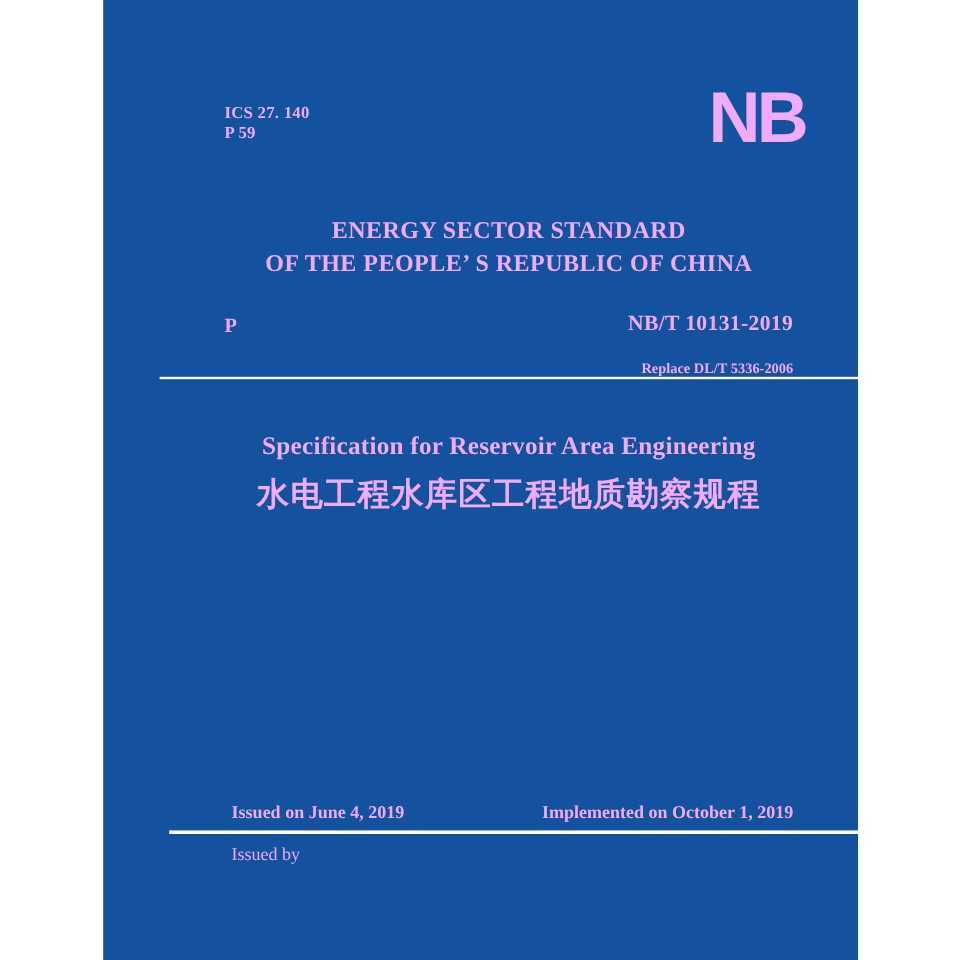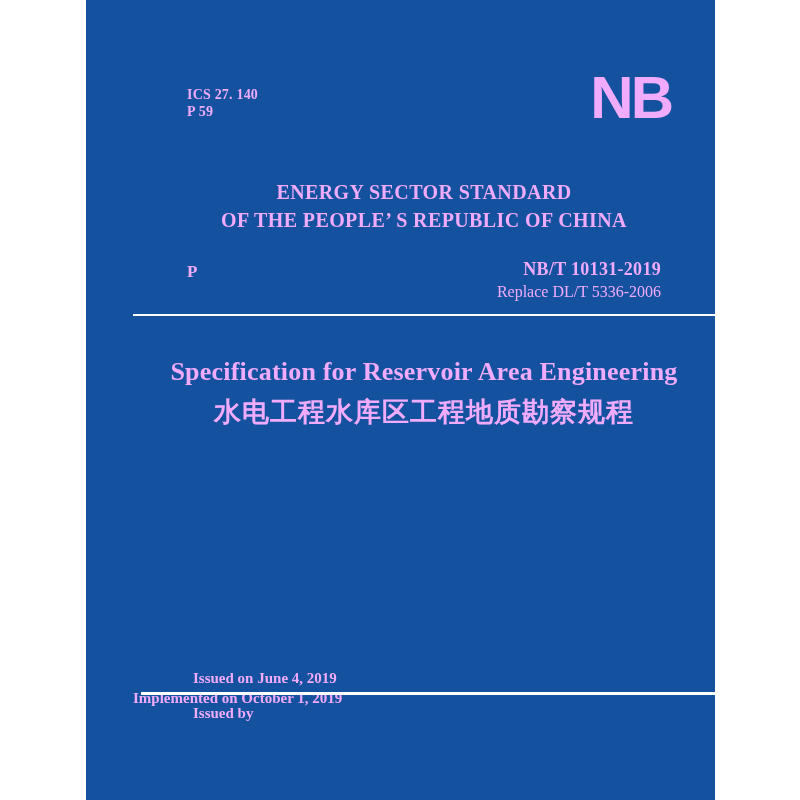--- a/index.html
+++ b/index.html
@@ -69,74 +69,73 @@
     text-align: right;
   }
   .std-num-block .number {
     font-weight: bold;
     font-size: 18px;
     line-height: 23px;
     letter-spacing: 0.3px;
     margin-left: 36px;
   }
   .std-num-block .replaces {
-    font-weight: normal;
-    font-size: 16px;
+    font-weight: bold;
+    font-size: 12px;
     line-height: 15px;
-    margin-top: 3px;
+    margin-top: 19px;
   }
   .rule {
     position: absolute;
     right: 0;
     background: #ffffff;
   }
   .rule-top {
     left: 47px; top: 314px; height: 2px;
   }
   .rule-bottom {
     left: 55px; top: 692px; height: 3px;
   }
   .title-block {
     position: absolute;
     left: 47px; right: 0; top: 356px;
     text-align: center;
   }
   .title-block .en {
     font-weight: bold;
-    font-size: 26px;
+    font-size: 21px;
     line-height: 31px;
     letter-spacing: 0.2px;
   }
   .title-block .zh {
     font-family: "Liberation Sans", sans-serif;
     font-weight: bold;
     font-size: 27px;
     line-height: 36px;
     letter-spacing: 1px;
     margin-top: 7px;
   }
   .dates-row {
     position: absolute;
     left: 47px; right: 0; top: 668px;
     display: flex;
     justify-content: space-between;
     font-weight: bold;
     font-size: 15px;
     line-height: 20px;
-    flex-direction: column;
   }
   .dates-row .issued { margin-left: 60px; }
   .dates-row .implemented { margin-right: 54px; }
   .issuer-row {
     position: absolute;
     left: 47px; right: 0; top: 703px;
     padding-left: 60px;
     display: flex;
     gap: 27px;
-    font-weight: bold;
+    font-weight: normal;
     font-size: 15px;
     line-height: 20px;
   }
 </style>
 </head>
 <body>
 
 <div class="page">
   <div class="cover">
 

